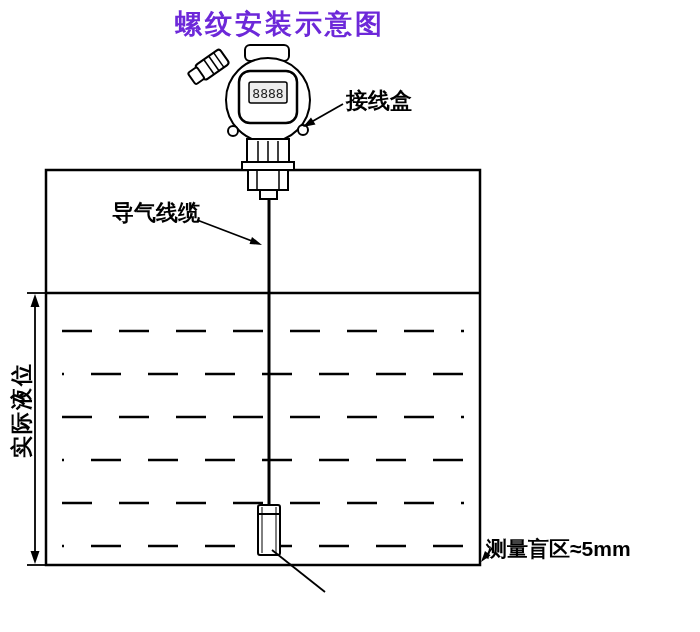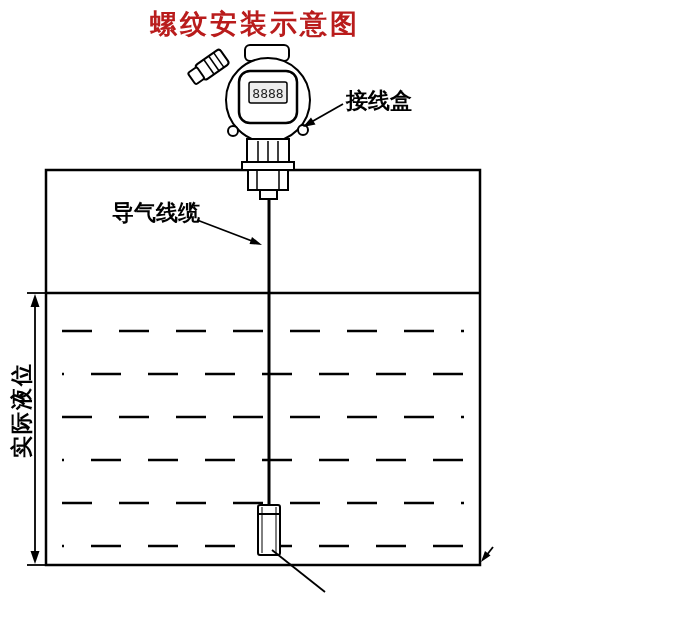--- a/index.html
+++ b/index.html
@@ -3,22 +3,22 @@
 <meta charset="utf-8">
 <style>
   html,body{margin:0;padding:0;background:#fff;}
   #stage{
     position:relative;width:700px;height:632px;background:#fff;overflow:hidden;
     font-family:"Liberation Sans","DejaVu Sans",sans-serif;color:#000;
   }
   #stage svg{position:absolute;left:0;top:0;}
   .lbl{position:absolute;white-space:nowrap;font-weight:600;color:#000;}
   .title{
-    position:absolute;top:6px;left:150px;width:260px;
-    font-size:27px;font-weight:700;letter-spacing:3px;color:#b91c1c;
+    position:absolute;top:6px;left:150px;width:260px;text-align:center;
+    font-size:27px;font-weight:700;letter-spacing:3px;color:#6d28d9;
   }
   .lbl-junction{left:346px;top:86px;font-size:22px;}
   .lbl-aircable{left:112px;top:198px;font-size:22px;}
   .lbl-blind{left:486px;top:535px;font-size:21px;}
   .lbl-transmitter{left:316px;top:591px;font-size:22px;}
   .lbl-level{
     left:-40px;top:397px;width:120px;height:26px;text-align:center;
     font-size:22px;transform:rotate(-90deg);transform-origin:center;
     letter-spacing:2px;
   }
@@ -95,14 +95,15 @@
       <line x1="493" y1="547" x2="486" y2="556"></line>
       <polygon points="481,562 485,551 490.5,555.5" fill="#000" stroke="none"></polygon>
       <line x1="272" y1="550" x2="325" y2="592"></line>
     </g>
   </svg>
 
   <div class="title">螺纹安装示意图</div>
   <div class="lbl lbl-junction">接线盒</div>
   <div class="lbl lbl-aircable">导气线缆</div>
   <div class="lbl lbl-level">实际液位</div>
+  <div class="lbl lbl-blind">测量盲区≈5mm</div>
 
 </div>
 
 </body></html>

